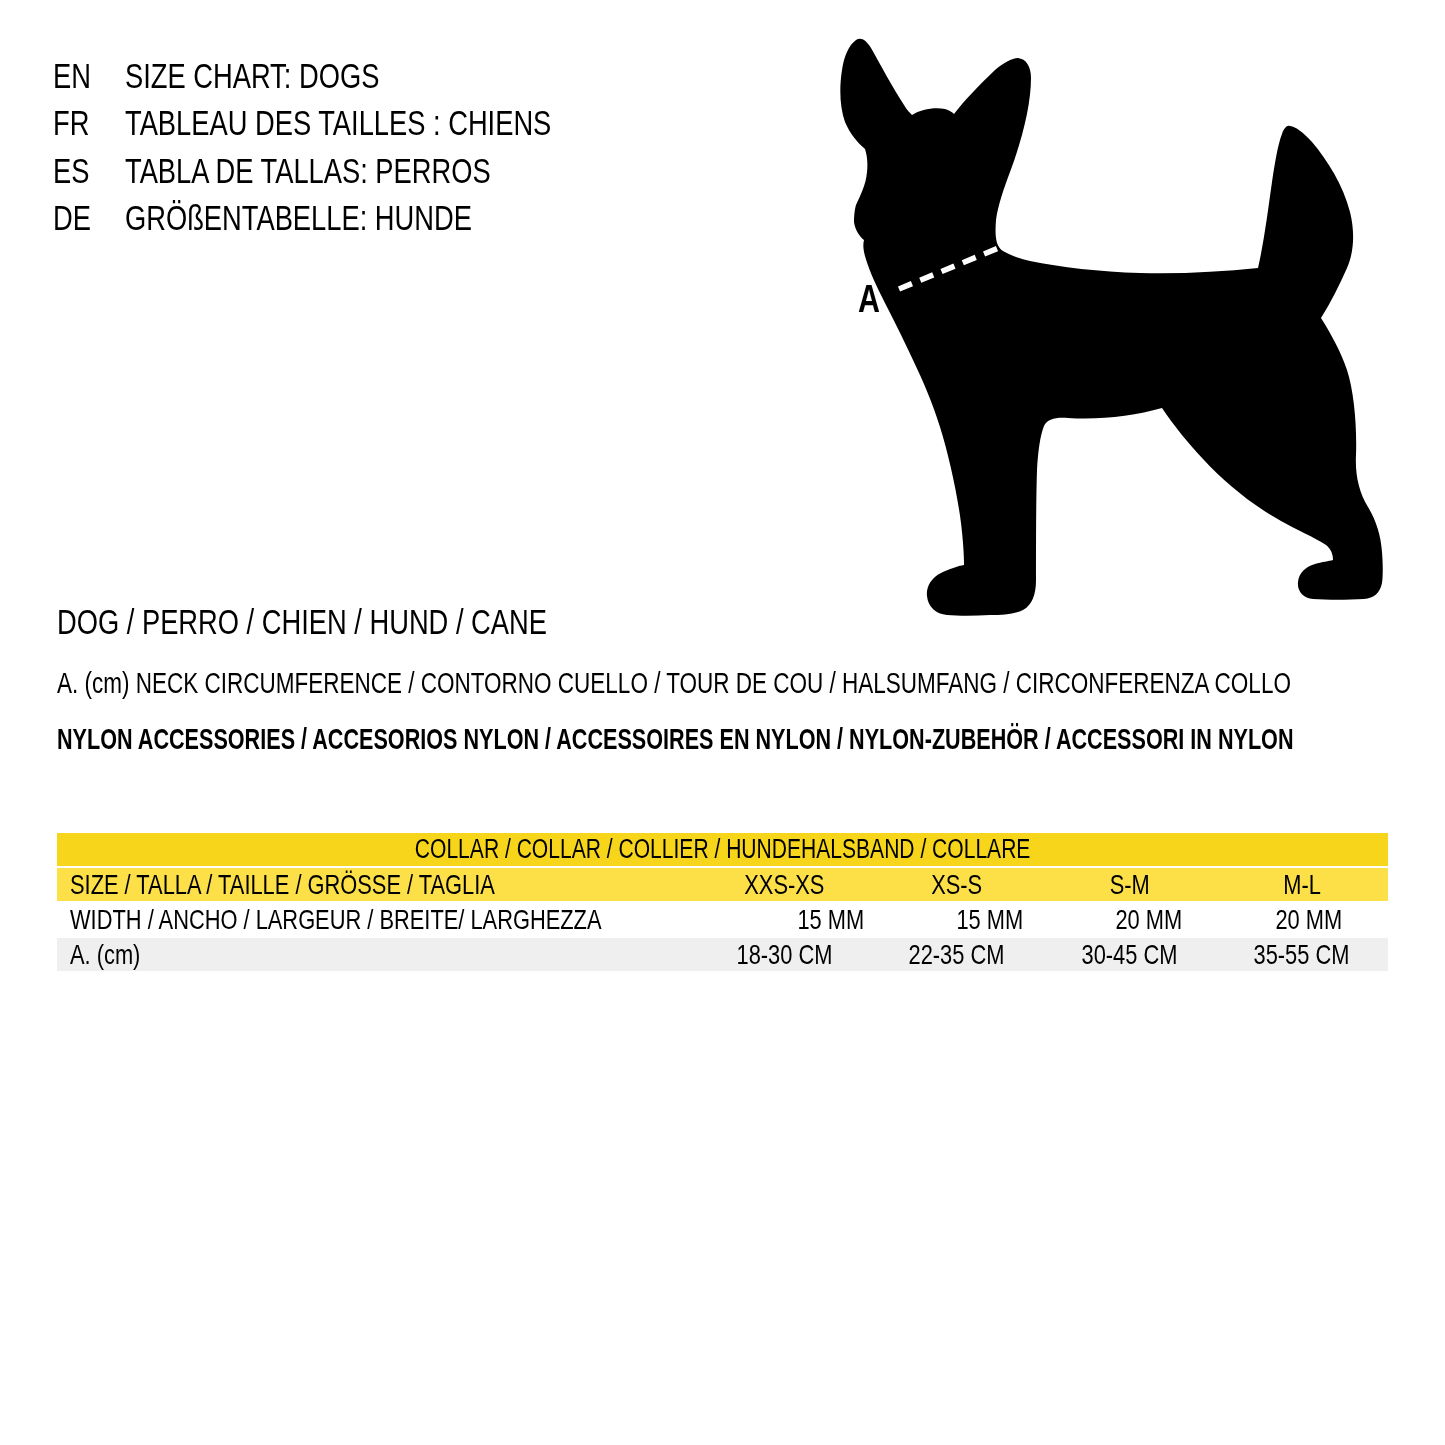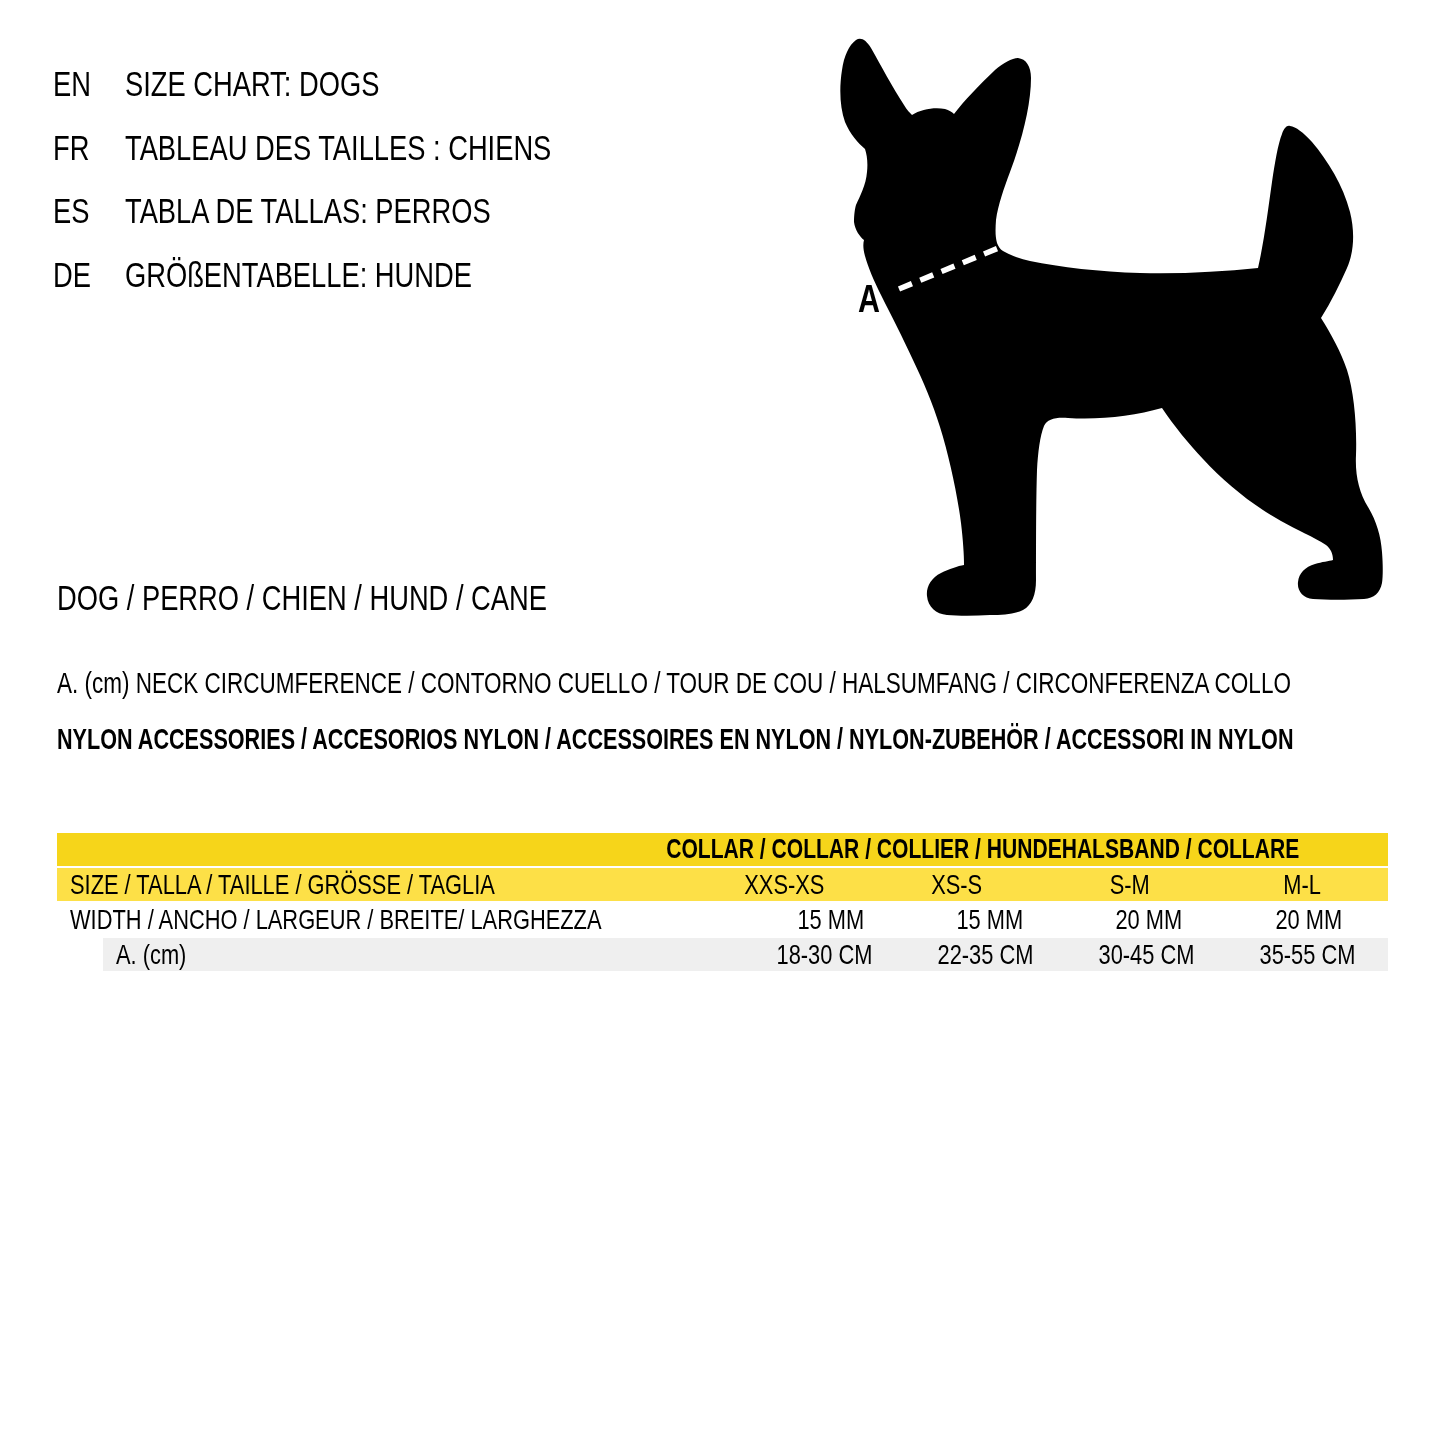--- a/index.html
+++ b/index.html
@@ -6,41 +6,41 @@
   html,body { background:#ffffff; }
   body { font-family:"Liberation Sans", sans-serif; color:#000; }
   .page { position:relative; width:1445px; height:1445px; background:#fff; overflow:hidden; }
 
   
   .cond  { display:inline-block; transform:scaleX(0.78); transform-origin:0 50%; white-space:nowrap; }
   .cond-c{ display:inline-block; transform:scaleX(0.78); transform-origin:50% 50%; white-space:nowrap; }
 
   
   .langs { position:absolute; left:53px; top:48px; }
-  .lang-row { display:flex; height:47.5px; align-items:flex-start; font-size:35px;margin-top:16px; }
+  .lang-row { display:flex; height:47.5px; align-items:flex-end; font-size:35px; }
   .lang-code { width:72px; flex:0 0 72px; }
   
-  .dog-caption { position:absolute; left:57px; top:578px; font-size:35px; }
+  .dog-caption { position:absolute; left:57px; top:602px; font-size:35px; }
   
   .measure-line { position:absolute; left:57px; top:666px; font-size:30px; }
   .measure-line .cond { transform:scaleX(0.75); }
   .material-line { position:absolute; left:57px; top:722px; font-size:30px; font-weight:bold; }
   .material-line .cond { transform:scaleX(0.72); }
 
   
   .dog-figure { position:absolute; left:830px; top:25px; width:570px; height:600px; }
 
   
   .size-table { position:absolute; left:57px; top:833px; width:1331px; }
-  .tbl-title { height:33px; background:#F6D51A; display:flex; align-items:center; justify-content:flex-end;
-               font-size:27px; font-weight:bold; margin-bottom:2px; }
+  .tbl-title { height:33px; background:#F6D51A; display:flex; align-items:center; justify-content:center;
+               font-size:27px; font-weight:normal; margin-bottom:2px; }
   .tbl-row { display:flex; height:33px; align-items:center; margin-bottom:2px; font-size:28px; }
   .tbl-row.gray  { background:#fde047; }
   .tbl-row.white { background:#ffffff; }
-  .tbl-row.light { background:#EFEFEF;margin-left:46px; }
+  .tbl-row.light { background:#EFEFEF; }
   .cell-label { flex:0 0 641px; padding-left:13px; display:flex; align-items:center; }
   .cell-val { flex:1 1 0; display:flex; align-items:center; justify-content:center; text-align:left; }
 </style>
 </head>
 <body>
 
 <div class="page">
 
   <div class="langs">
     <div class="lang-row">

